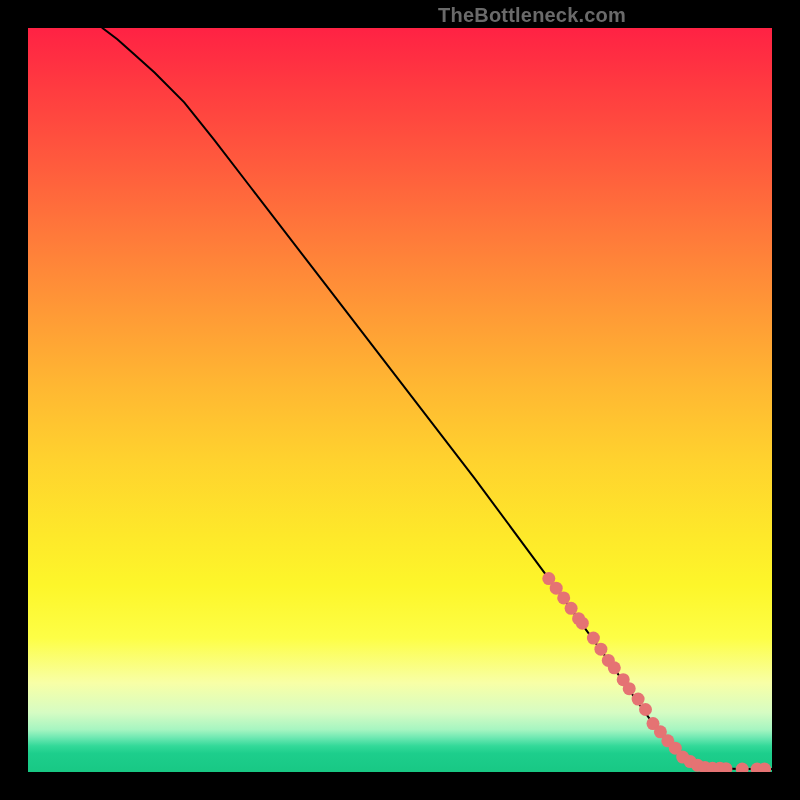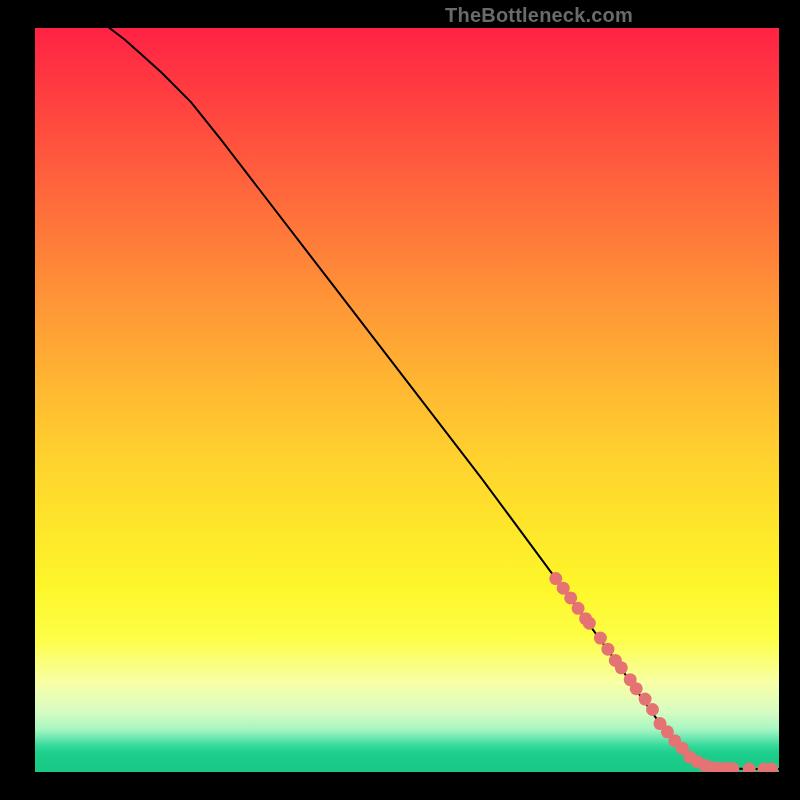--- a/index.html
+++ b/index.html
@@ -8,21 +8,20 @@
     width: 800px;
     height: 800px;
     background: #000;
     overflow: hidden;
     font-family: Arial, Helvetica, sans-serif;
   }
   .wrap {
     position: relative;
     width: 656px;
     height: 800px;
-    margin-left: 7px;
   }
   .plot {
     position: absolute;
     left: 28px;
     top: 28px;
     width: 744px;
     height: 744px;
     overflow: hidden;
   }
   

